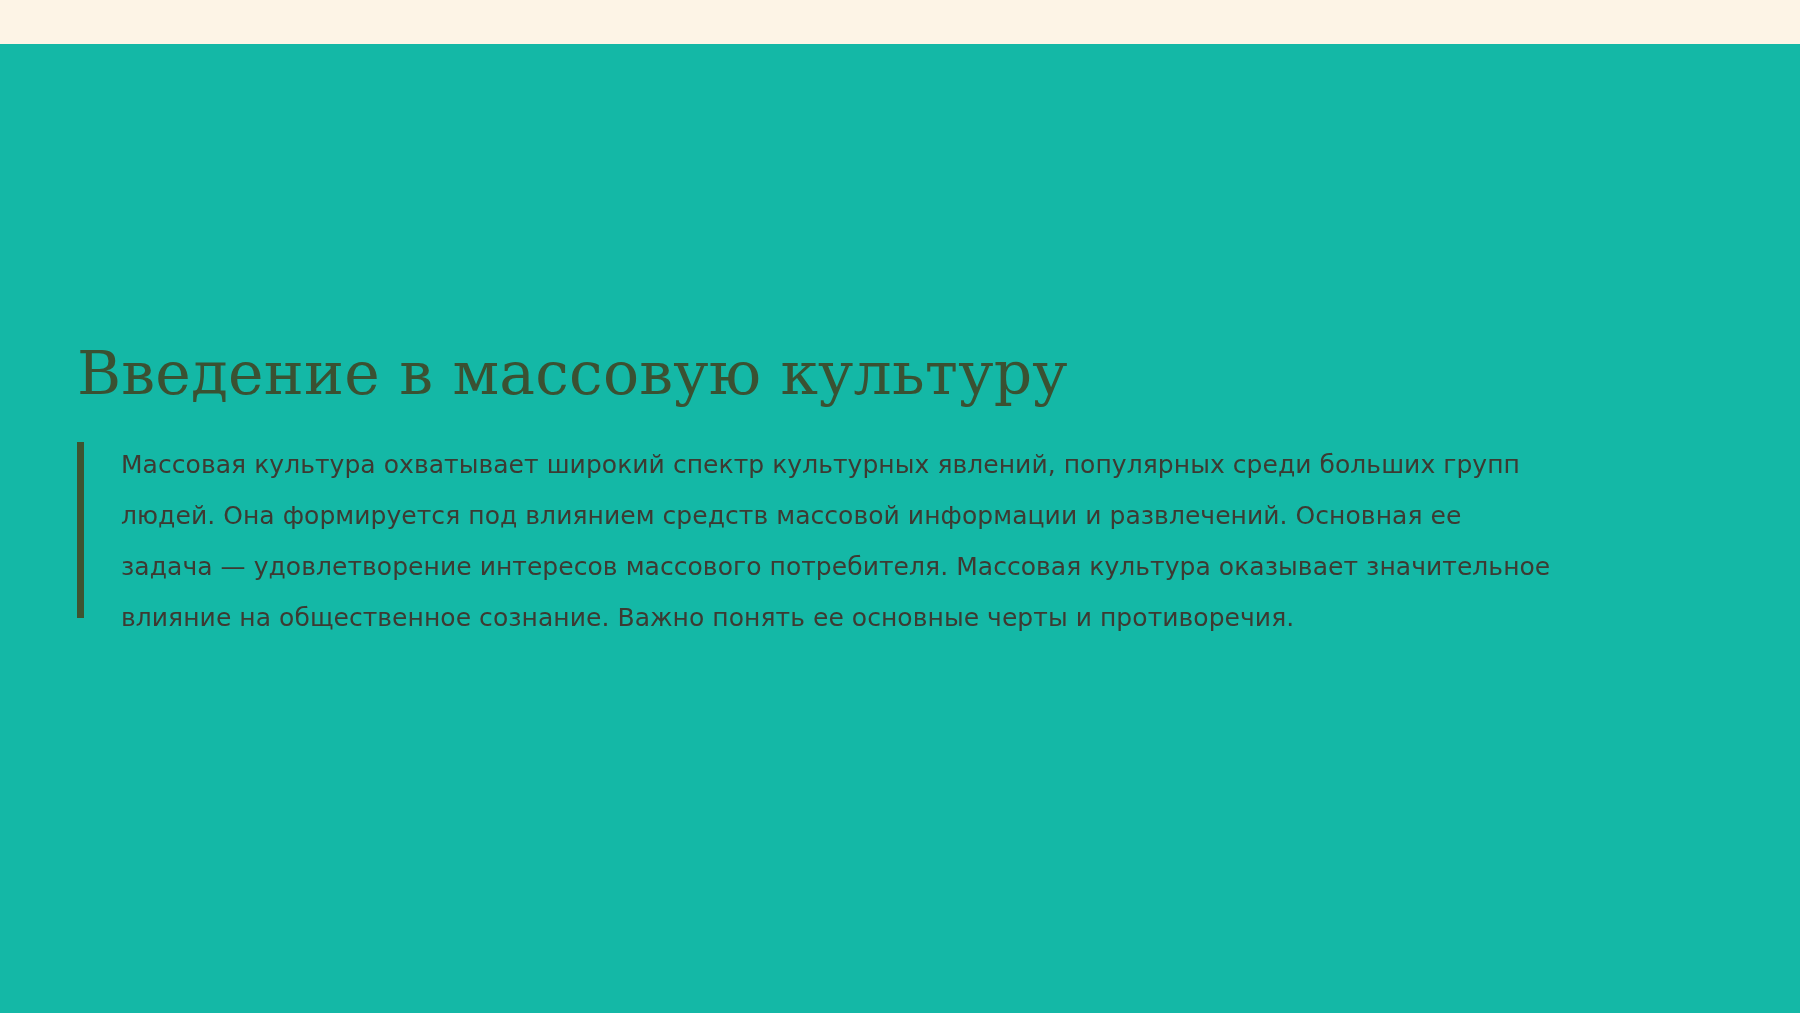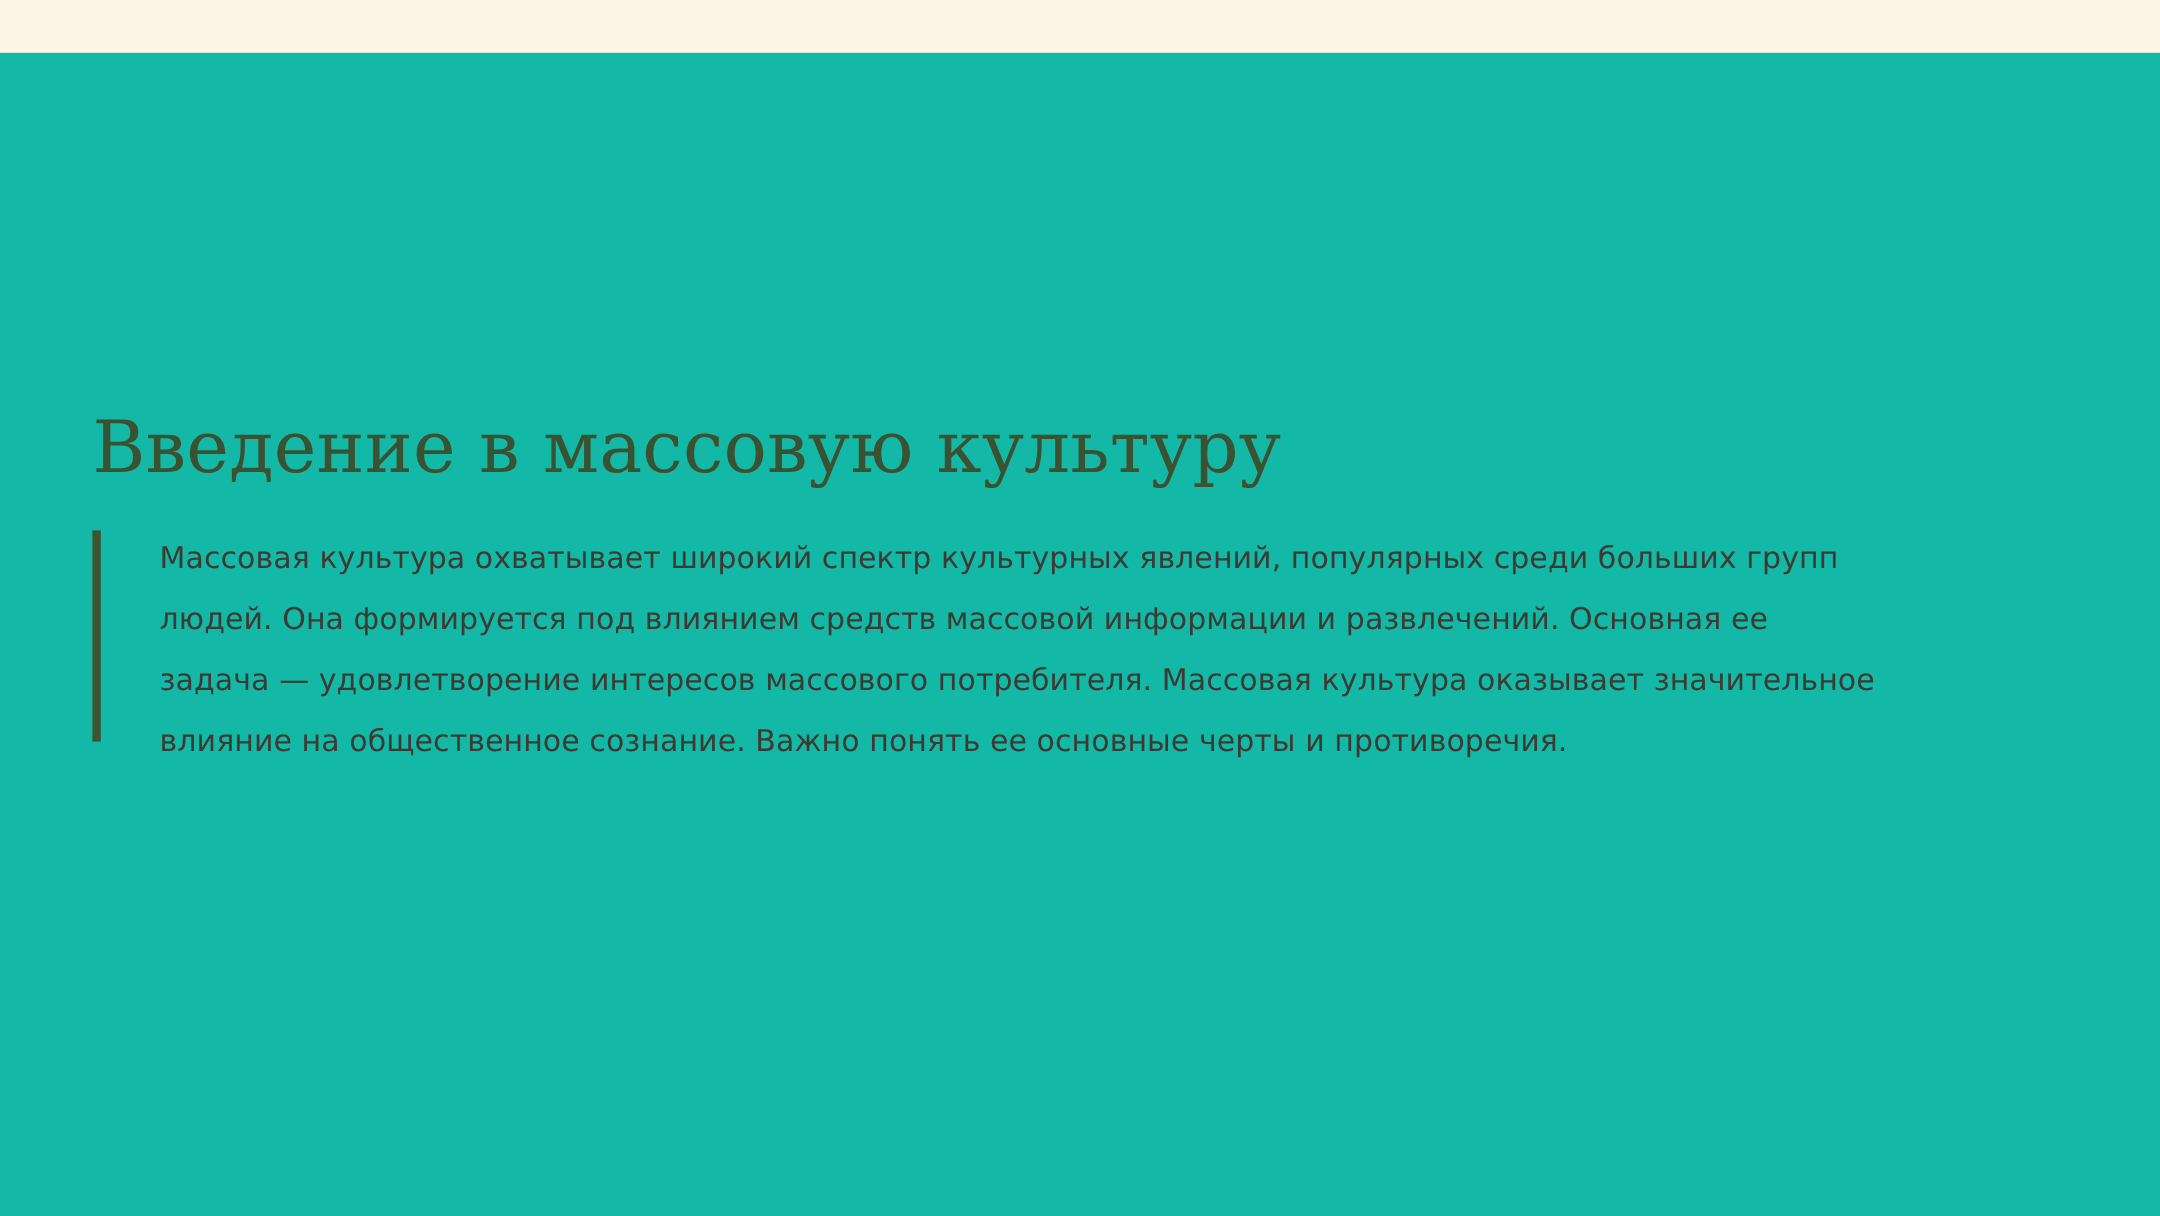--- a/index.html
+++ b/index.html
@@ -37,21 +37,21 @@
     line-height: 1.12;
     font-weight: 400;
     color: #3a5132;
     letter-spacing: 0.2px;
     margin: 0 0 32px 0;
     white-space: nowrap;
   }
 
   .body-wrap {
     position: relative;
-    padding-left: 56px;
+    padding-left: 44px;
   }
 
   .accent-bar {
     position: absolute;
     left: 0;
     top: 3px;
     width: 7px;
     height: 176px;
     background: #3e5430;
     border-radius: 0;

